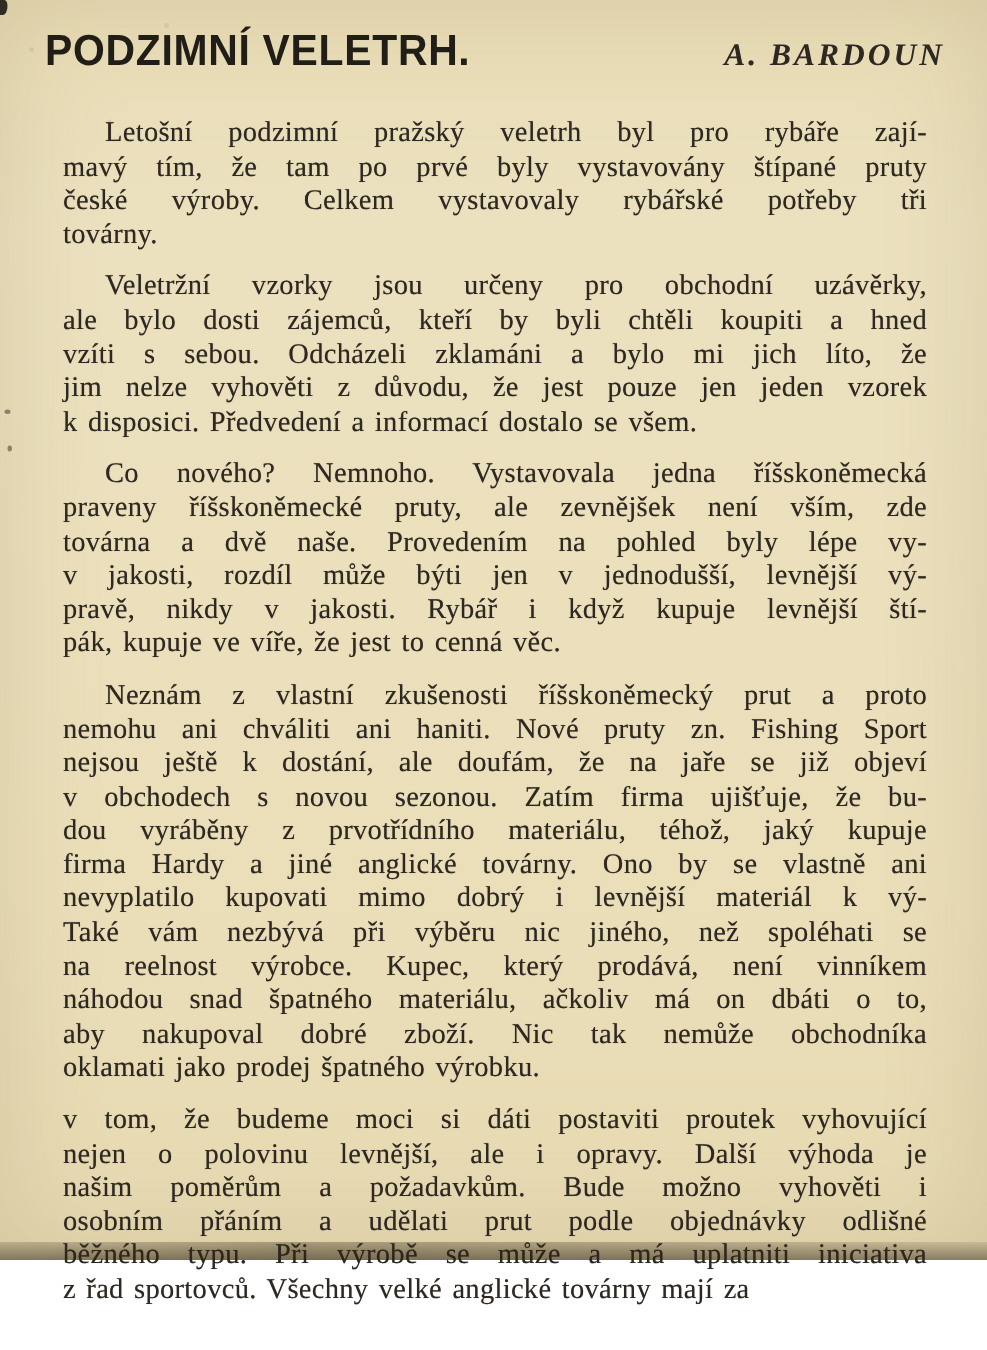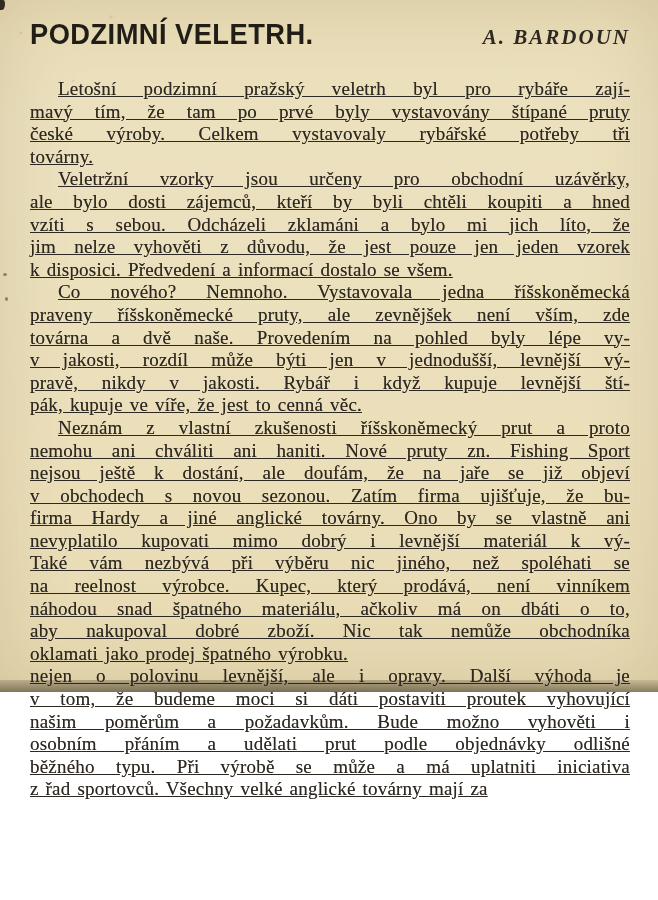--- a/index.html
+++ b/index.html
@@ -2,21 +2,21 @@
 <html style="--paper: #ebdfba; --ink: #2d2821; --title-ink: #211d17;"><head>
 <meta charset="utf-8">
 <style>
   html, body { margin: 0; padding: 0; }
   body {
     width: 658px; height: 900px; overflow: hidden;
     font-family: "Liberation Serif", serif;
   }
   .page {
     position: relative;
-    width: 658px; height: 692px;
+    width: 658px; height: 840px;
     background-color: var(--paper, #ebdfba);
     background-image:
       radial-gradient(circle at 21px 33px, rgba(150,125,80,.20) 1px, transparent 1.7px),
       radial-gradient(circle at 73px 81px, rgba(150,125,80,.15) 1px, transparent 1.7px),
       radial-gradient(circle at 111px 17px, rgba(120,100,60,.13) 1.2px, transparent 2px),
       linear-gradient(180deg, #e9ddb6 0%, #ece1bf 18%, #ebdfba 70%, #e6d9b1 100%);
     box-shadow: inset 0 0 70px rgba(120,100,60,.18);
   }
   .content { position: absolute; left: 30px; right: 28px; top: 18px; }
   .masthead { display: flex; justify-content: space-between; align-items: baseline; }
@@ -42,21 +42,21 @@
   }
   .article {
     margin-top: 28px;
     font-size: 19px;
     line-height: 22.6px;
     color: var(--ink, #2d2821);
     letter-spacing: 0.2px;
     word-spacing: 2px;
     text-shadow: 0 0 0.5px rgba(45,40,33,.55);
   }
-  .paragraph { margin: 0; text-decoration: underline; }
+  .paragraph { margin: 12px; }
   .line { text-align: justify; text-align-last: justify; white-space: normal; }
   .line.first { text-indent: 28px; }
   .line.last { text-align-last: left; }
   .scan-shadow-bottom {
     position: absolute; left: 0; right: 0; bottom: 0; height: 12px;
     background:
       linear-gradient(90deg, rgba(60,48,30,.25) 0%, rgba(60,48,30,.45) 30%, rgba(60,48,30,.35) 65%, rgba(60,48,30,.15) 100%),
       linear-gradient(180deg, rgba(60,48,30,0) 0%, rgba(50,40,25,.55) 100%);
     background-blend-mode: multiply;
     opacity: .75;
@@ -104,31 +104,32 @@
           <div class="line">továrna a dvě naše. Provedením na pohled byly lépe vy-</div>
           <div class="line">v jakosti, rozdíl může býti jen v jednodušší, levnější vý-</div>
           <div class="line">pravě, nikdy v jakosti. Rybář i když kupuje levnější ští-</div>
           <div class="line last">pák, kupuje ve víře, že jest to cenná věc.</div>
         </div>
         <div class="paragraph">
           <div class="line first">Neznám z vlastní zkušenosti říšskoněmecký prut a proto</div>
           <div class="line">nemohu ani chváliti ani haniti. Nové pruty zn. Fishing Sport</div>
           <div class="line">nejsou ještě k dostání, ale doufám, že na jaře se již objeví</div>
           <div class="line">v obchodech s novou sezonou. Zatím firma ujišťuje, že bu-</div>
+          <div class="line">dou vyráběny z prvotřídního materiálu, téhož, jaký kupuje</div>
           <div class="line">firma Hardy a jiné anglické továrny. Ono by se vlastně ani</div>
           <div class="line">nevyplatilo kupovati mimo dobrý i levnější materiál k vý-</div>
           <div class="line">Také vám nezbývá při výběru nic jiného, než spoléhati se</div>
           <div class="line">na reelnost výrobce. Kupec, který prodává, není vinníkem</div>
           <div class="line">náhodou snad špatného materiálu, ačkoliv má on dbáti o to,</div>
           <div class="line">aby nakupoval dobré zboží. Nic tak nemůže obchodníka</div>
           <div class="line last">oklamati jako prodej špatného výrobku.</div>
         </div>
         <div class="paragraph">
+          <div class="line">v tom, že budeme moci si dáti postaviti proutek vyhovující</div>
           <div class="line">nejen o polovinu levnější, ale i opravy. Další výhoda je</div>
-          <div class="line">v tom, že budeme moci si dáti postaviti proutek vyhovující</div>
           <div class="line">našim poměrům a požadavkům. Bude možno vyhověti i</div>
           <div class="line">osobním přáním a udělati prut podle objednávky odlišné</div>
           <div class="line">běžného typu. Při výrobě se může a má uplatniti iniciativa</div>
           <div class="line last">z řad sportovců. Všechny velké anglické továrny mají za</div>
         </div>
       </div>
   </div>
 
   <div class="scan-shadow-bottom"></div>
 </div>

